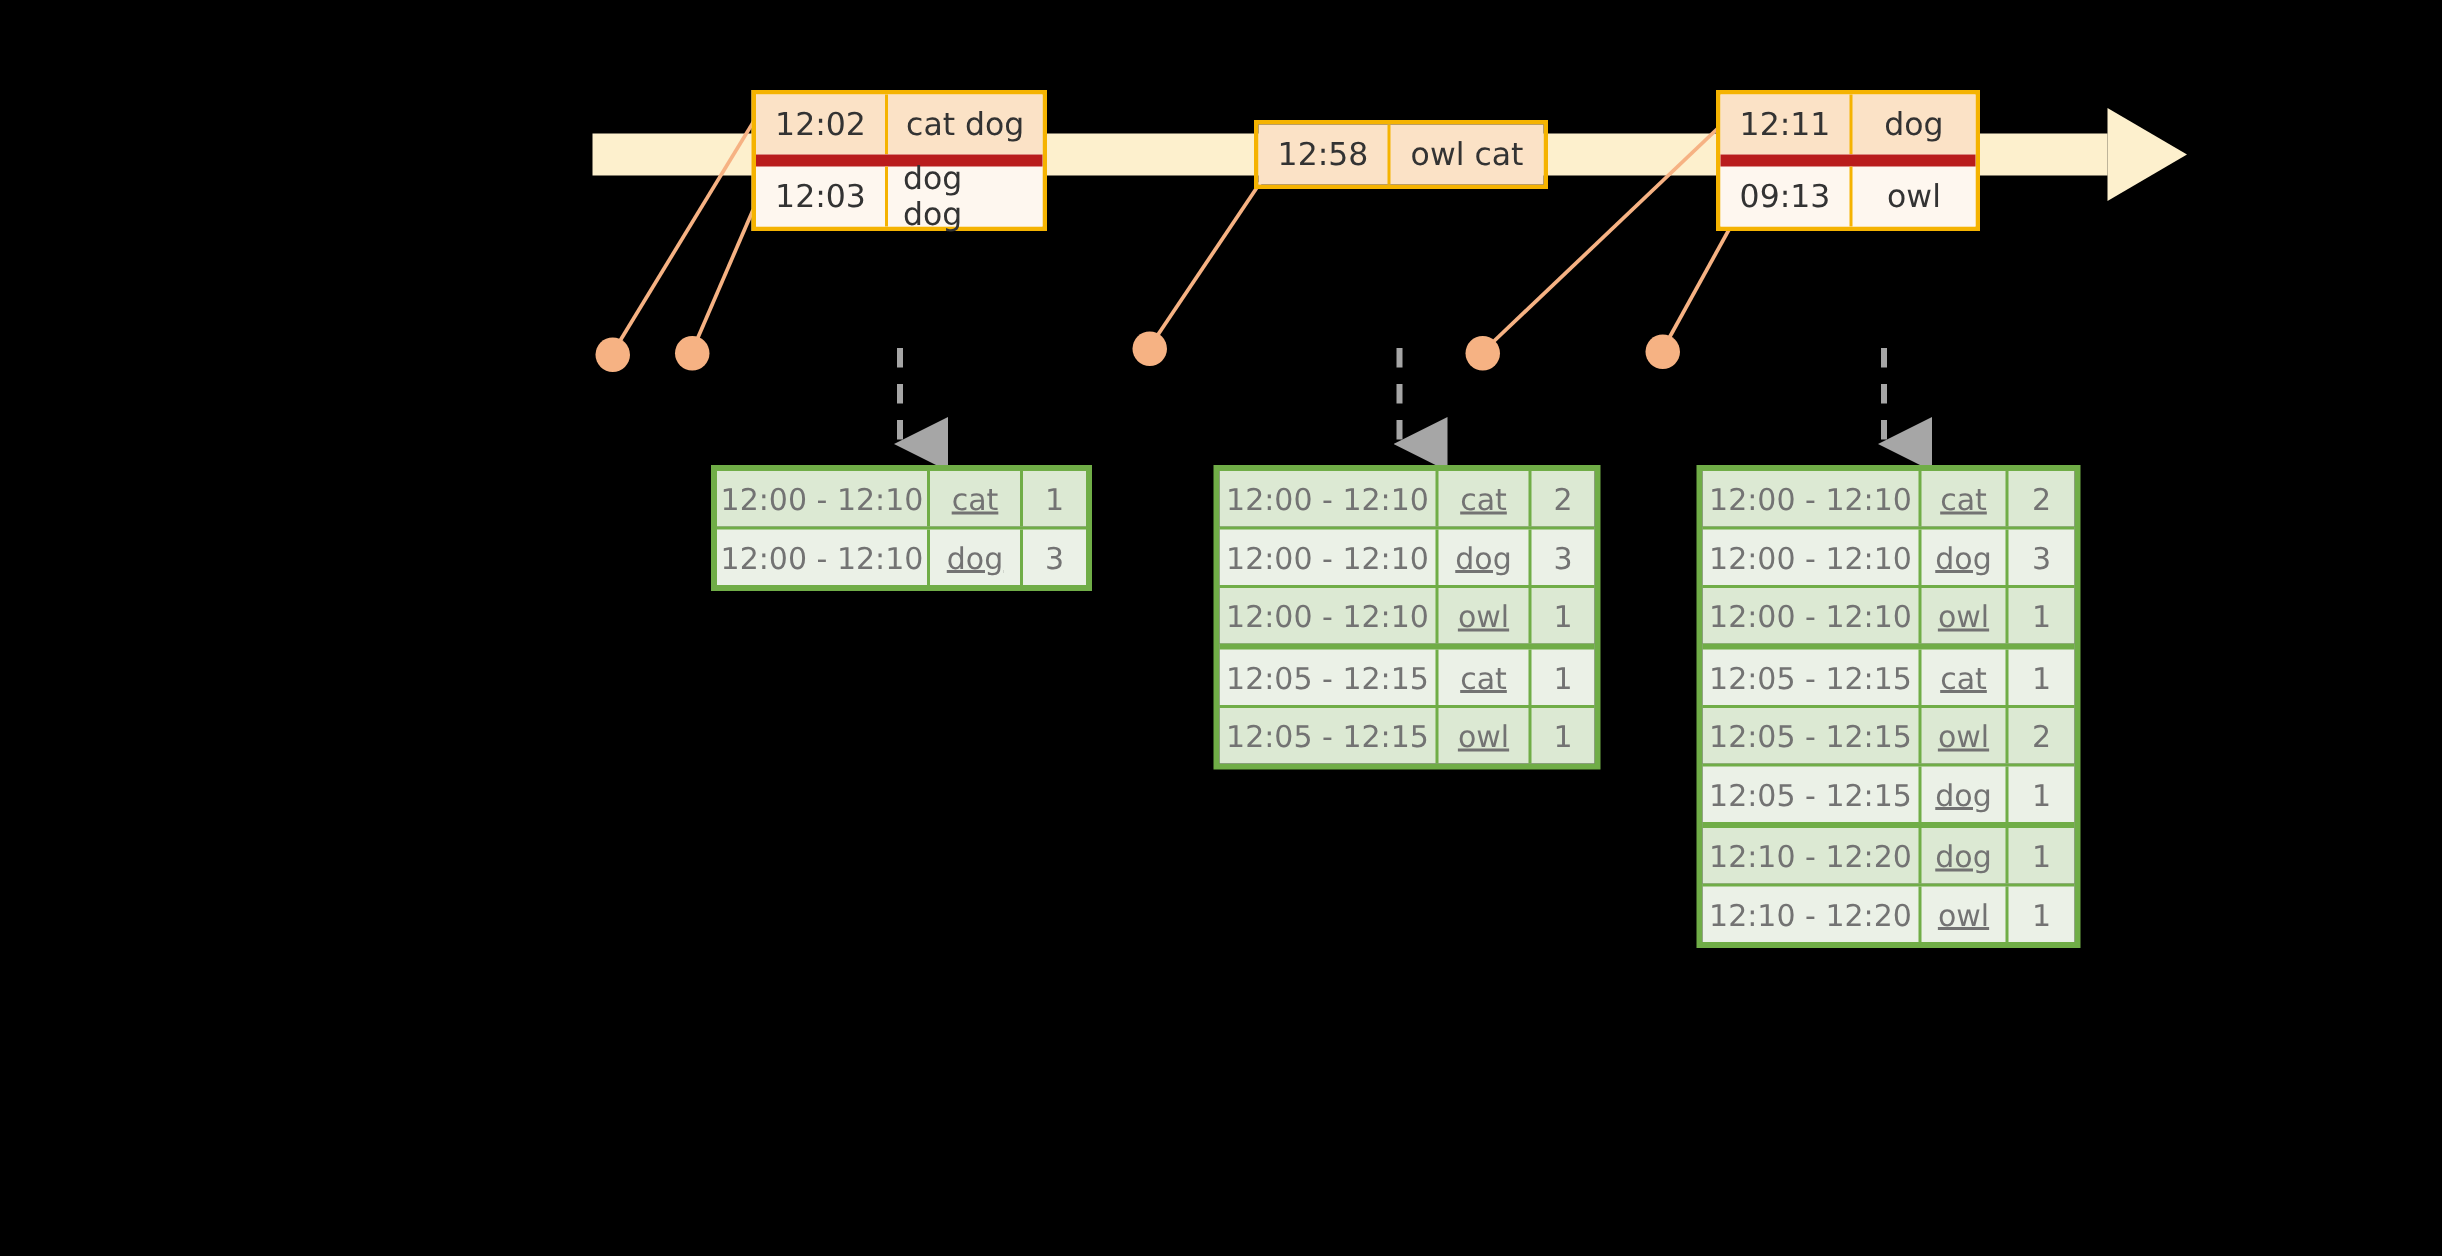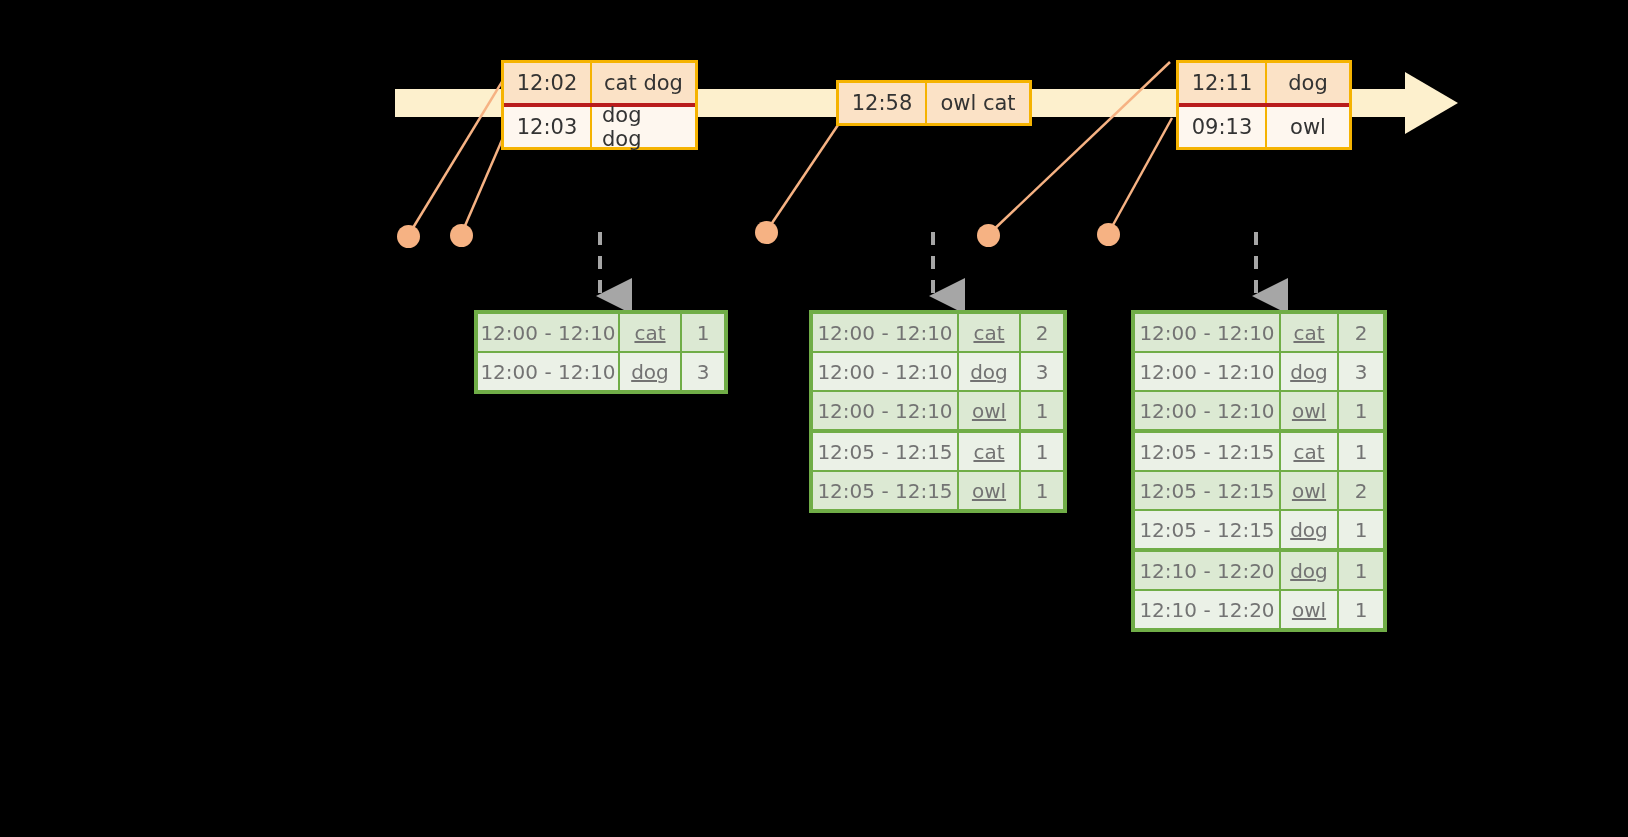--- a/index.html
+++ b/index.html
@@ -49,21 +49,21 @@
     box-sizing: border-box;
     background: #fdeedb;
     display: flex;
     flex-direction: column;
   }
   .event-row {
     display: flex;
     flex-direction: row;
     height: 40px;
   }
-  .event-row + .event-row { border-top: 4px solid #b91c1c; }
+  .event-row + .event-row { border-top: 8px solid #b91c1c; }
   .event-row.shade-dark { background: #fbe2c6; }
   .event-row.shade-light { background: #fef7ef; }
 
   .event-time {
     width: 88px;
     border-right: 2px solid #f5b301;
     display: flex;
     align-items: center;
     justify-content: center;
     font-size: 21px;
@@ -76,21 +76,21 @@
     align-items: center;
     justify-content: center;
     font-size: 21px;
     color: #333333;
     box-sizing: border-box;
     padding: 0 10px;
   }
 
   #event-box-0 { left: 501px; top: 60px;  width: 197px; }
   #event-box-1 { left: 836px; top: 80px;  width: 196px; }
-  #event-box-2 { left: 1176px; top: 60px; width: 176px; }
+  #event-box-2 { left: 1144px; top: 60px; width: 176px; }
 
   
   .dot {
     position: absolute;
     width: 23px;
     height: 23px;
     border-radius: 50%;
     background: #f6b283;
   }
 

